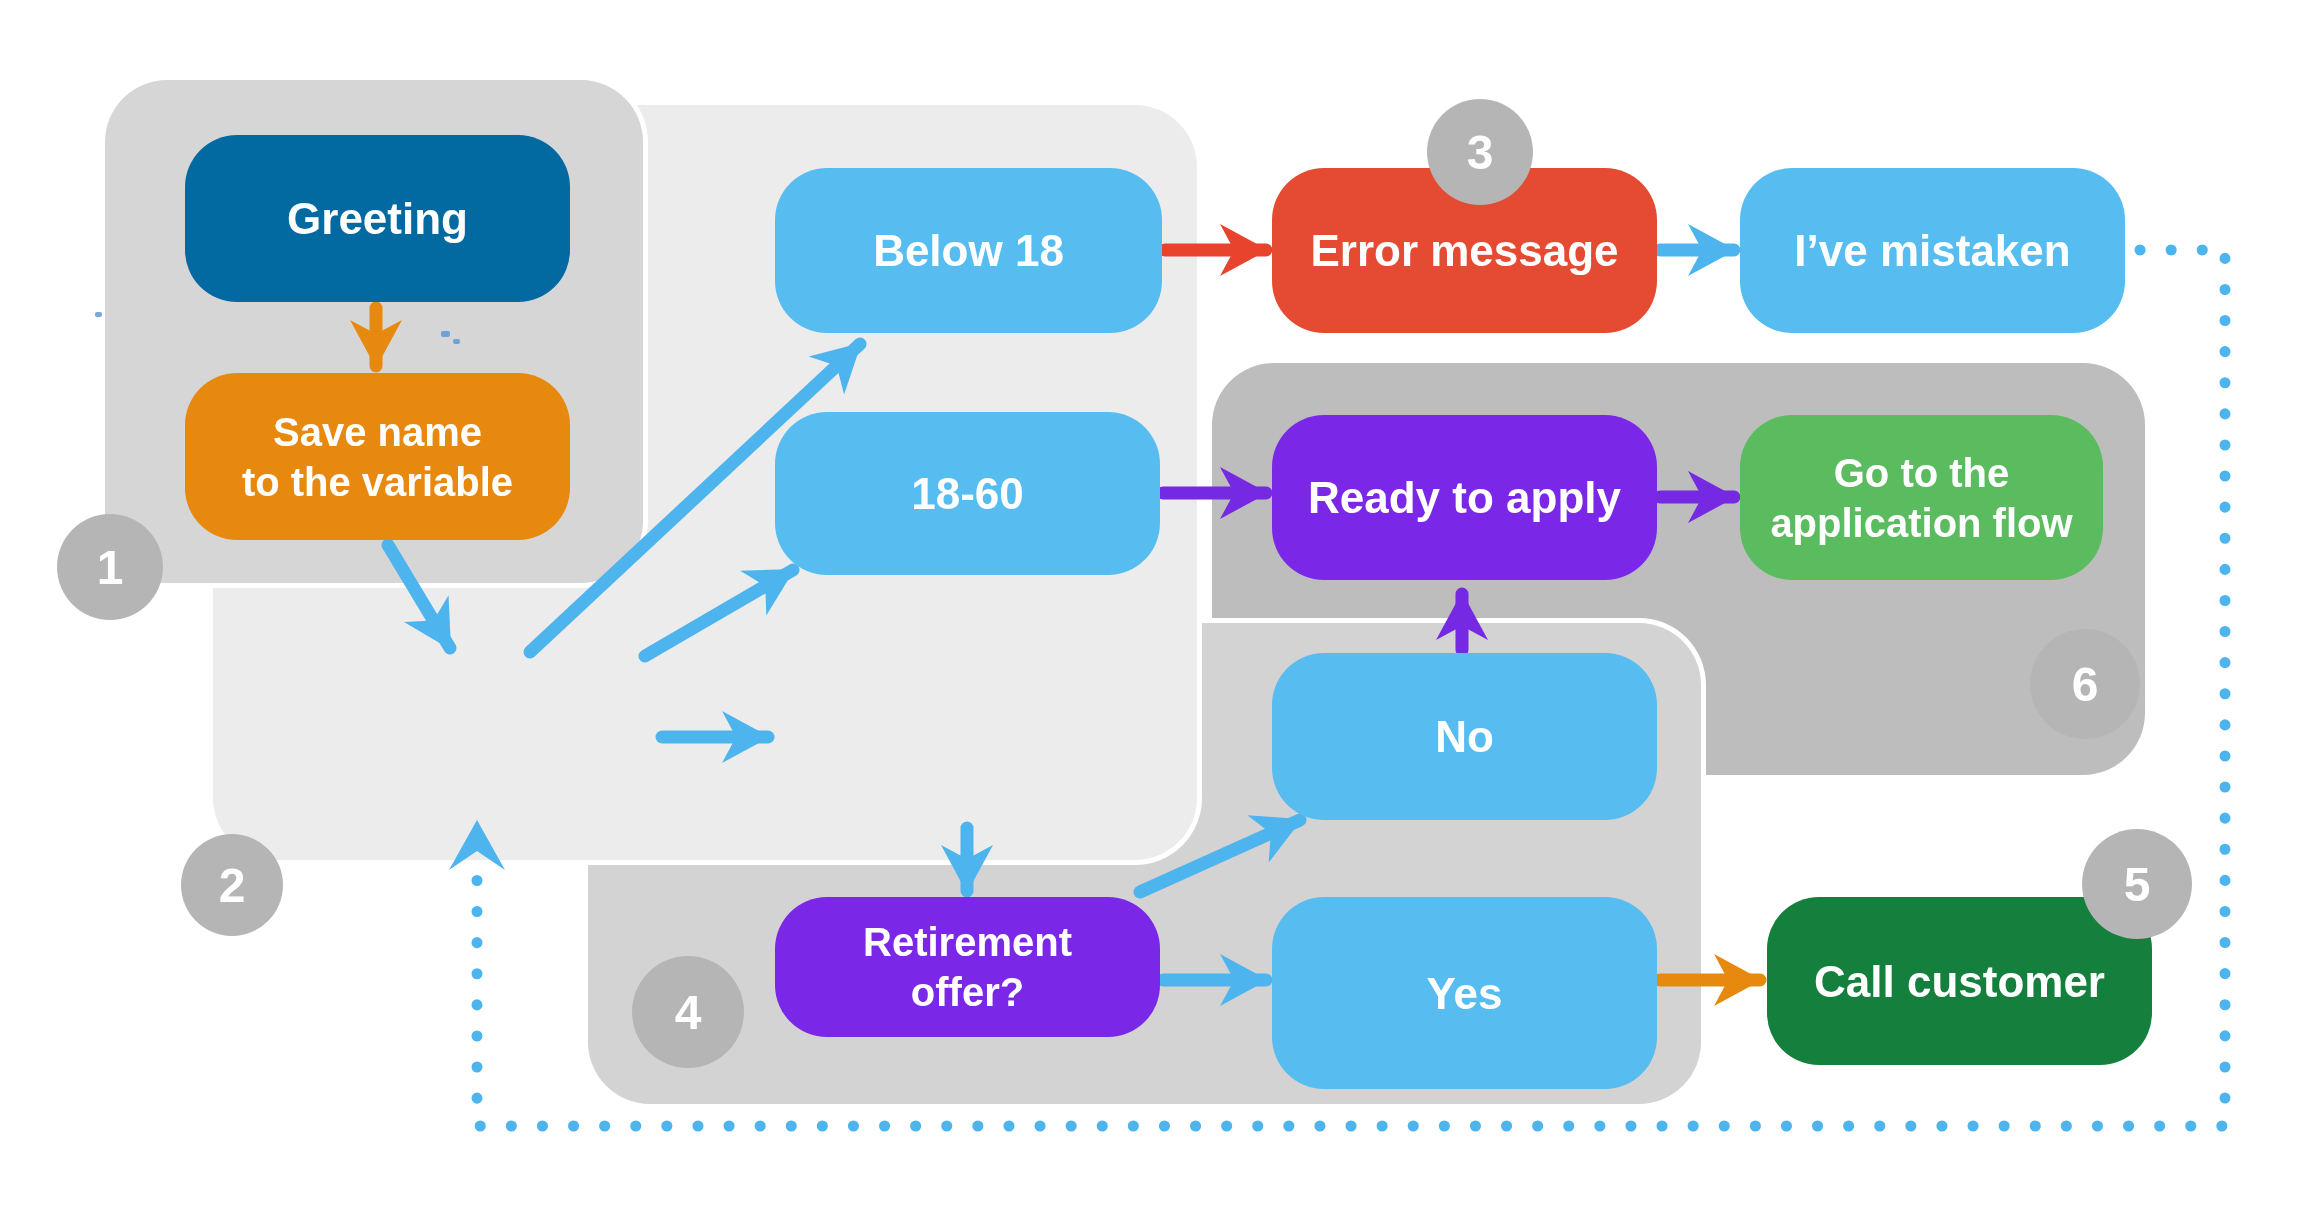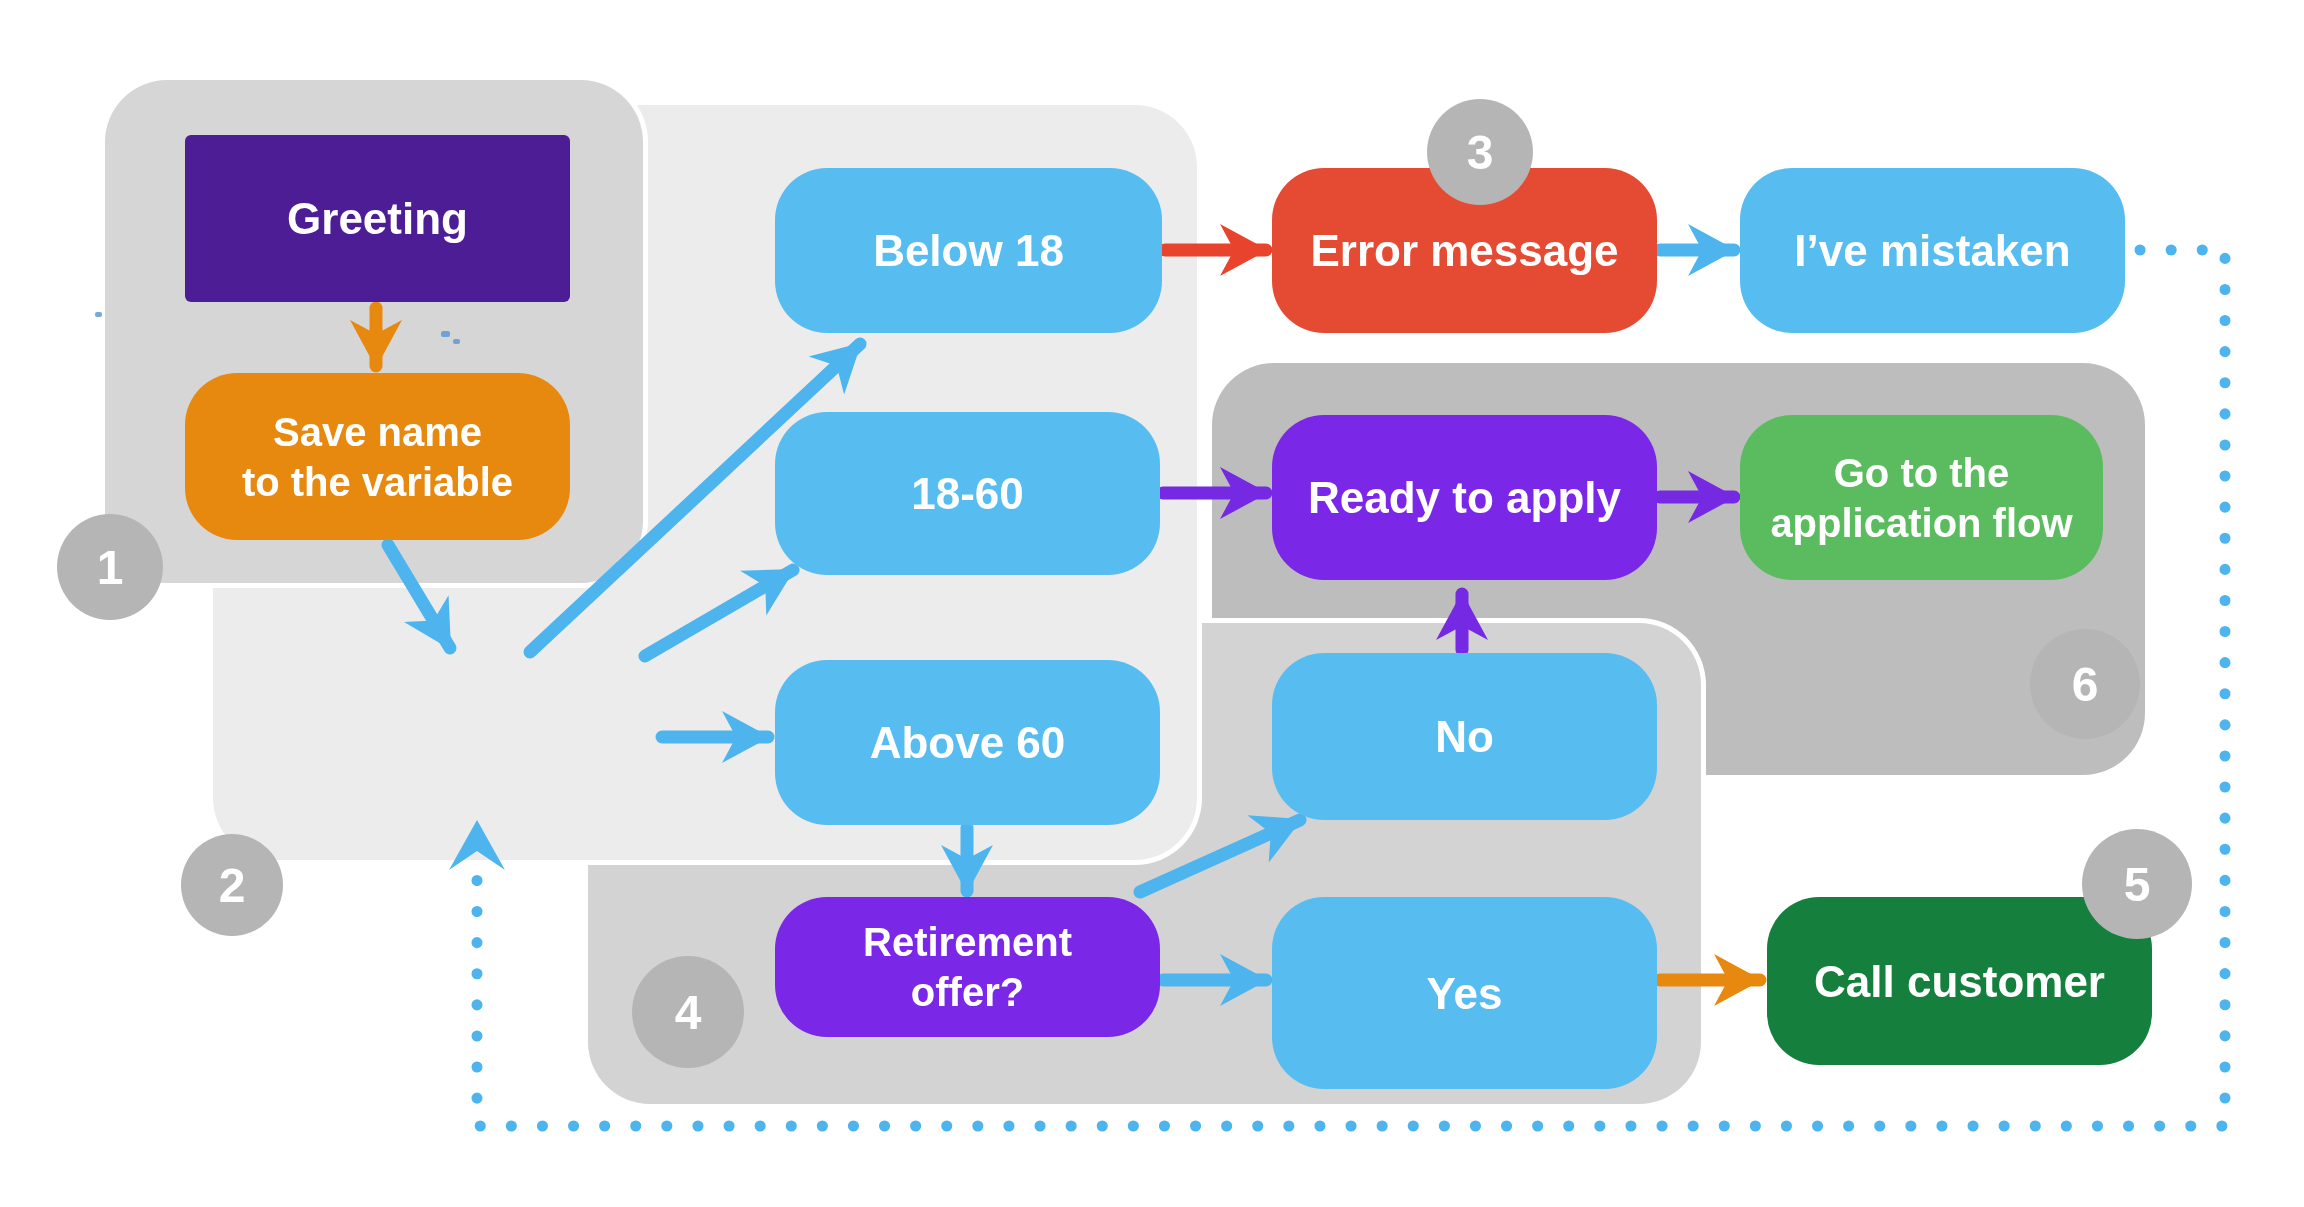--- a/index.html
+++ b/index.html
@@ -64,26 +64,25 @@
       <line x1="1660" y1="497" x2="1734" y2="497" stroke="#7629e3" stroke-width="13" stroke-linecap="round" marker-end="url(#ah-arrow_purple)"></line>
       <line x1="967" y1="828" x2="967" y2="891" stroke="#4db4ee" stroke-width="13" stroke-linecap="round" marker-end="url(#ah-arrow_sky)"></line>
       <line x1="1140" y1="892" x2="1300" y2="820" stroke="#4db4ee" stroke-width="13" stroke-linecap="round" marker-end="url(#ah-arrow_sky)"></line>
       <line x1="1163" y1="980" x2="1266" y2="980" stroke="#4db4ee" stroke-width="13" stroke-linecap="round" marker-end="url(#ah-arrow_sky)"></line>
       <line x1="1462" y1="650" x2="1462" y2="594" stroke="#7629e3" stroke-width="13" stroke-linecap="round" marker-end="url(#ah-arrow_purple)"></line>
       <line x1="1660" y1="980" x2="1760" y2="980" stroke="#e8890f" stroke-width="13" stroke-linecap="round" marker-end="url(#ah-arrow_orange)"></line>
       <polyline points="2140,250 2225,250 2225,1126 477,1126 477,858" fill="none" stroke="#4db4ee" stroke-width="11" stroke-dasharray="0.1 31" stroke-linecap="round" stroke-linejoin="round"></polyline>
       <polygon points="477,820 505,870 477,851 449,870" fill="#4db4ee"></polygon>
     </svg>
   <div class="layer" id="nodes-layer">
-      <div class="node" style="left: 185px; top: 135px; width: 385px; height: 167px; background: #4c1d95; border-radius: 6px;">Greeting</div>
+      <div class="node" style="left: 185px; top: 135px; width: 385px; height: 167px; background: #0369a1;">Greeting</div>
       <div class="node multiline" style="left: 185px; top: 373px; width: 385px; height: 167px; background: rgb(232, 137, 15);">Save name
 to the variable</div>
       <div class="node" style="left: 775px; top: 168px; width: 387px; height: 165px; background: rgb(87, 189, 240);">Below 18</div>
       <div class="node" style="left: 775px; top: 412px; width: 385px; height: 163px; background: rgb(87, 189, 240);">18-60</div>
-      <div class="node" style="left: 775px; top: 660px; width: 385px; height: 165px; background: rgb(87, 189, 240);">Above 60</div>
       <div class="node" style="left: 1272px; top: 168px; width: 385px; height: 165px; background: rgb(229, 75, 51);">Error message</div>
       <div class="node" style="left: 1272px; top: 415px; width: 385px; height: 165px; background: rgb(122, 39, 232);">Ready to apply</div>
       <div class="node" style="left: 1740px; top: 168px; width: 385px; height: 165px; background: rgb(87, 189, 240);">I’ve mistaken</div>
       <div class="node multiline" style="left: 1740px; top: 415px; width: 363px; height: 165px; background: rgb(90, 188, 95);">Go to the
 application flow</div>
       <div class="node" style="left: 1272px; top: 653px; width: 385px; height: 167px; background: rgb(87, 189, 240);">No</div>
       <div class="node multiline" style="left: 775px; top: 897px; width: 385px; height: 140px; background: rgb(122, 39, 232);">Retirement
 offer?</div>
       <div class="node" style="left: 1272px; top: 897px; width: 385px; height: 192px; background: rgb(87, 189, 240);">Yes</div>
       <div class="node" style="left: 1767px; top: 897px; width: 385px; height: 168px; background: #15803d;">Call customer</div>

